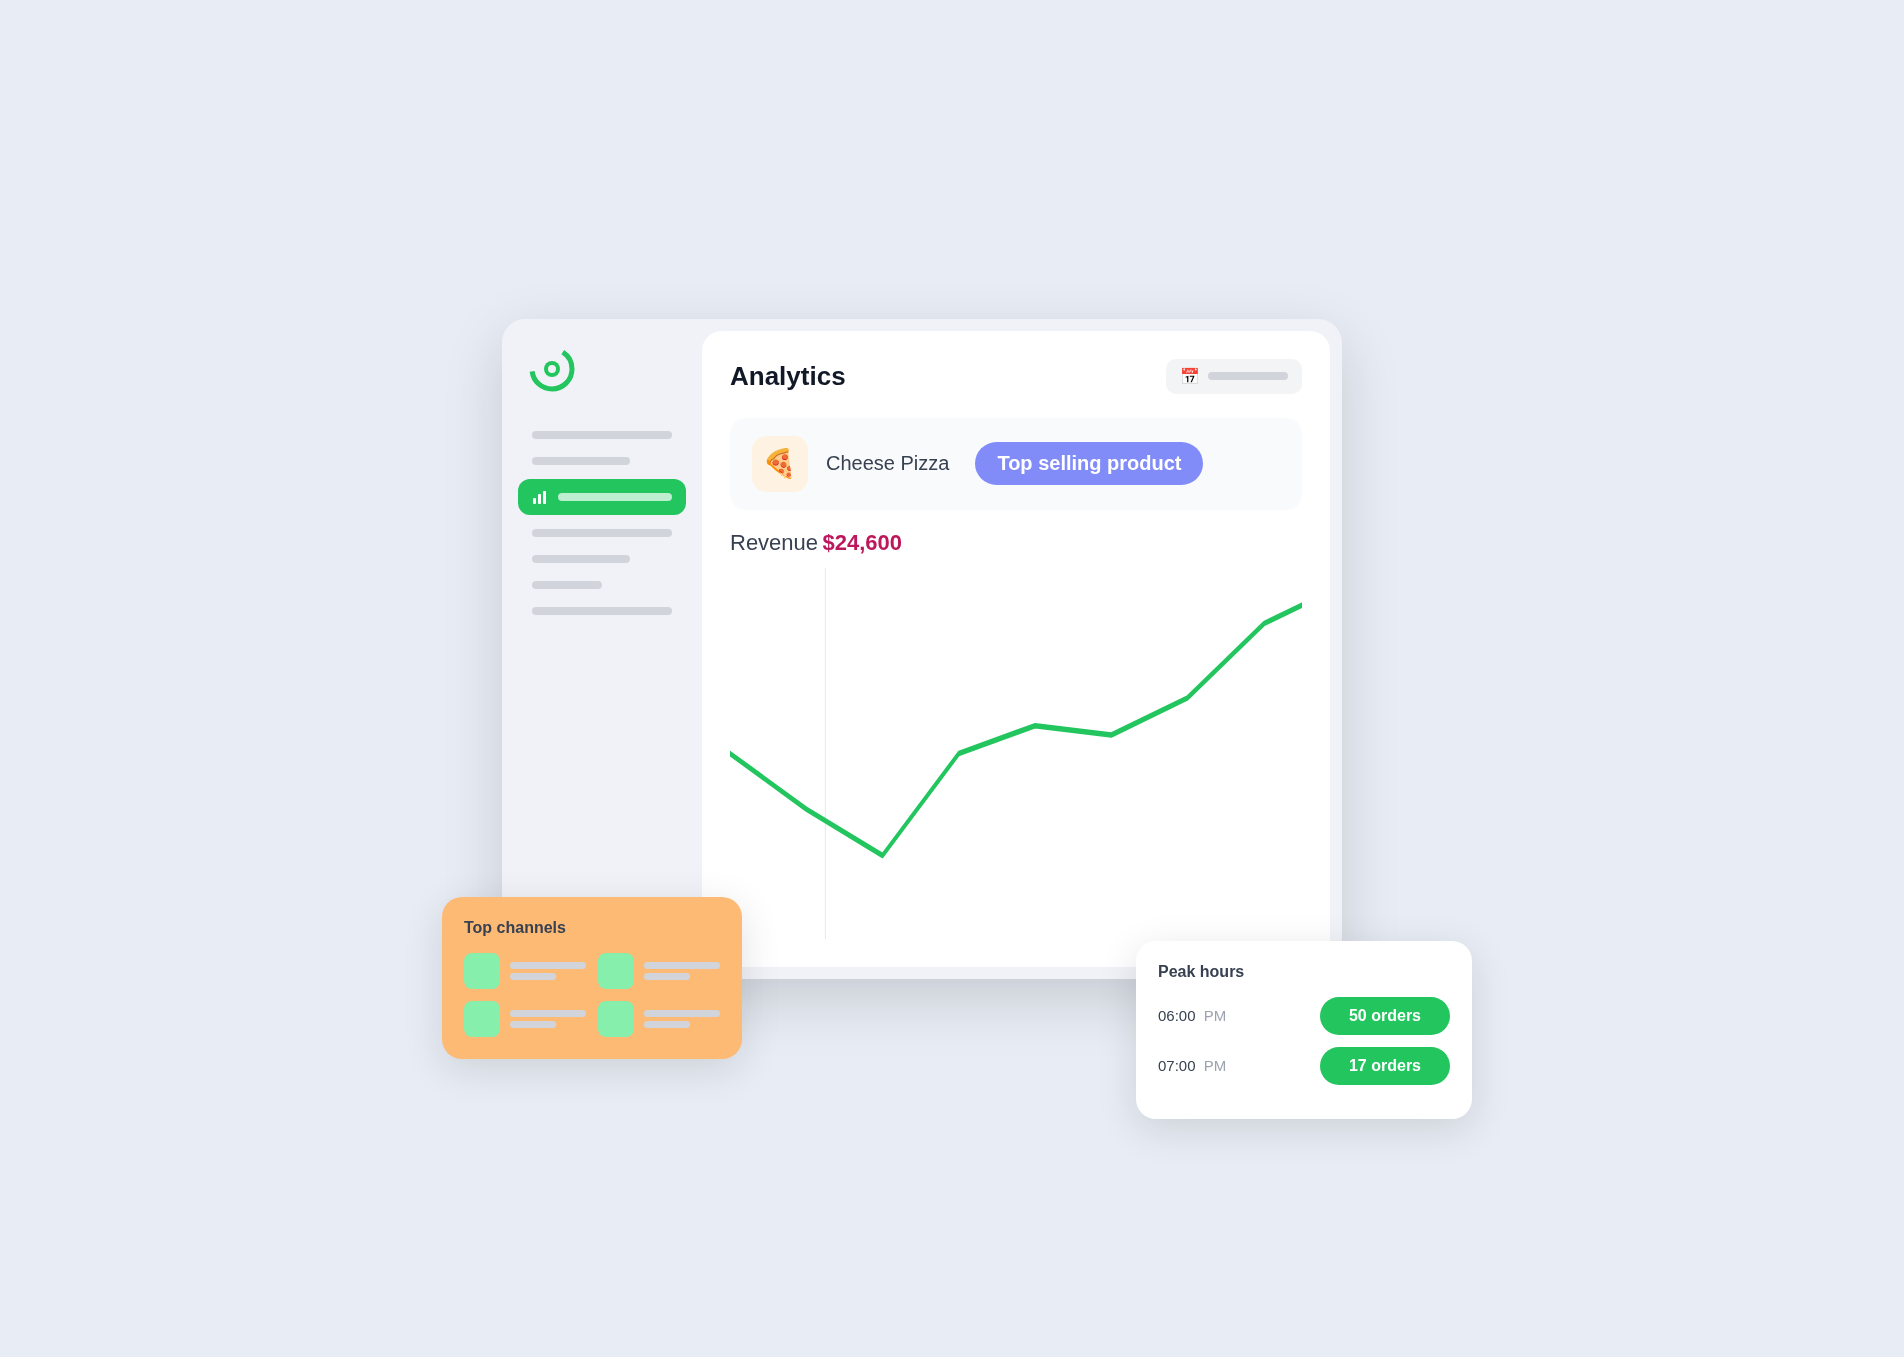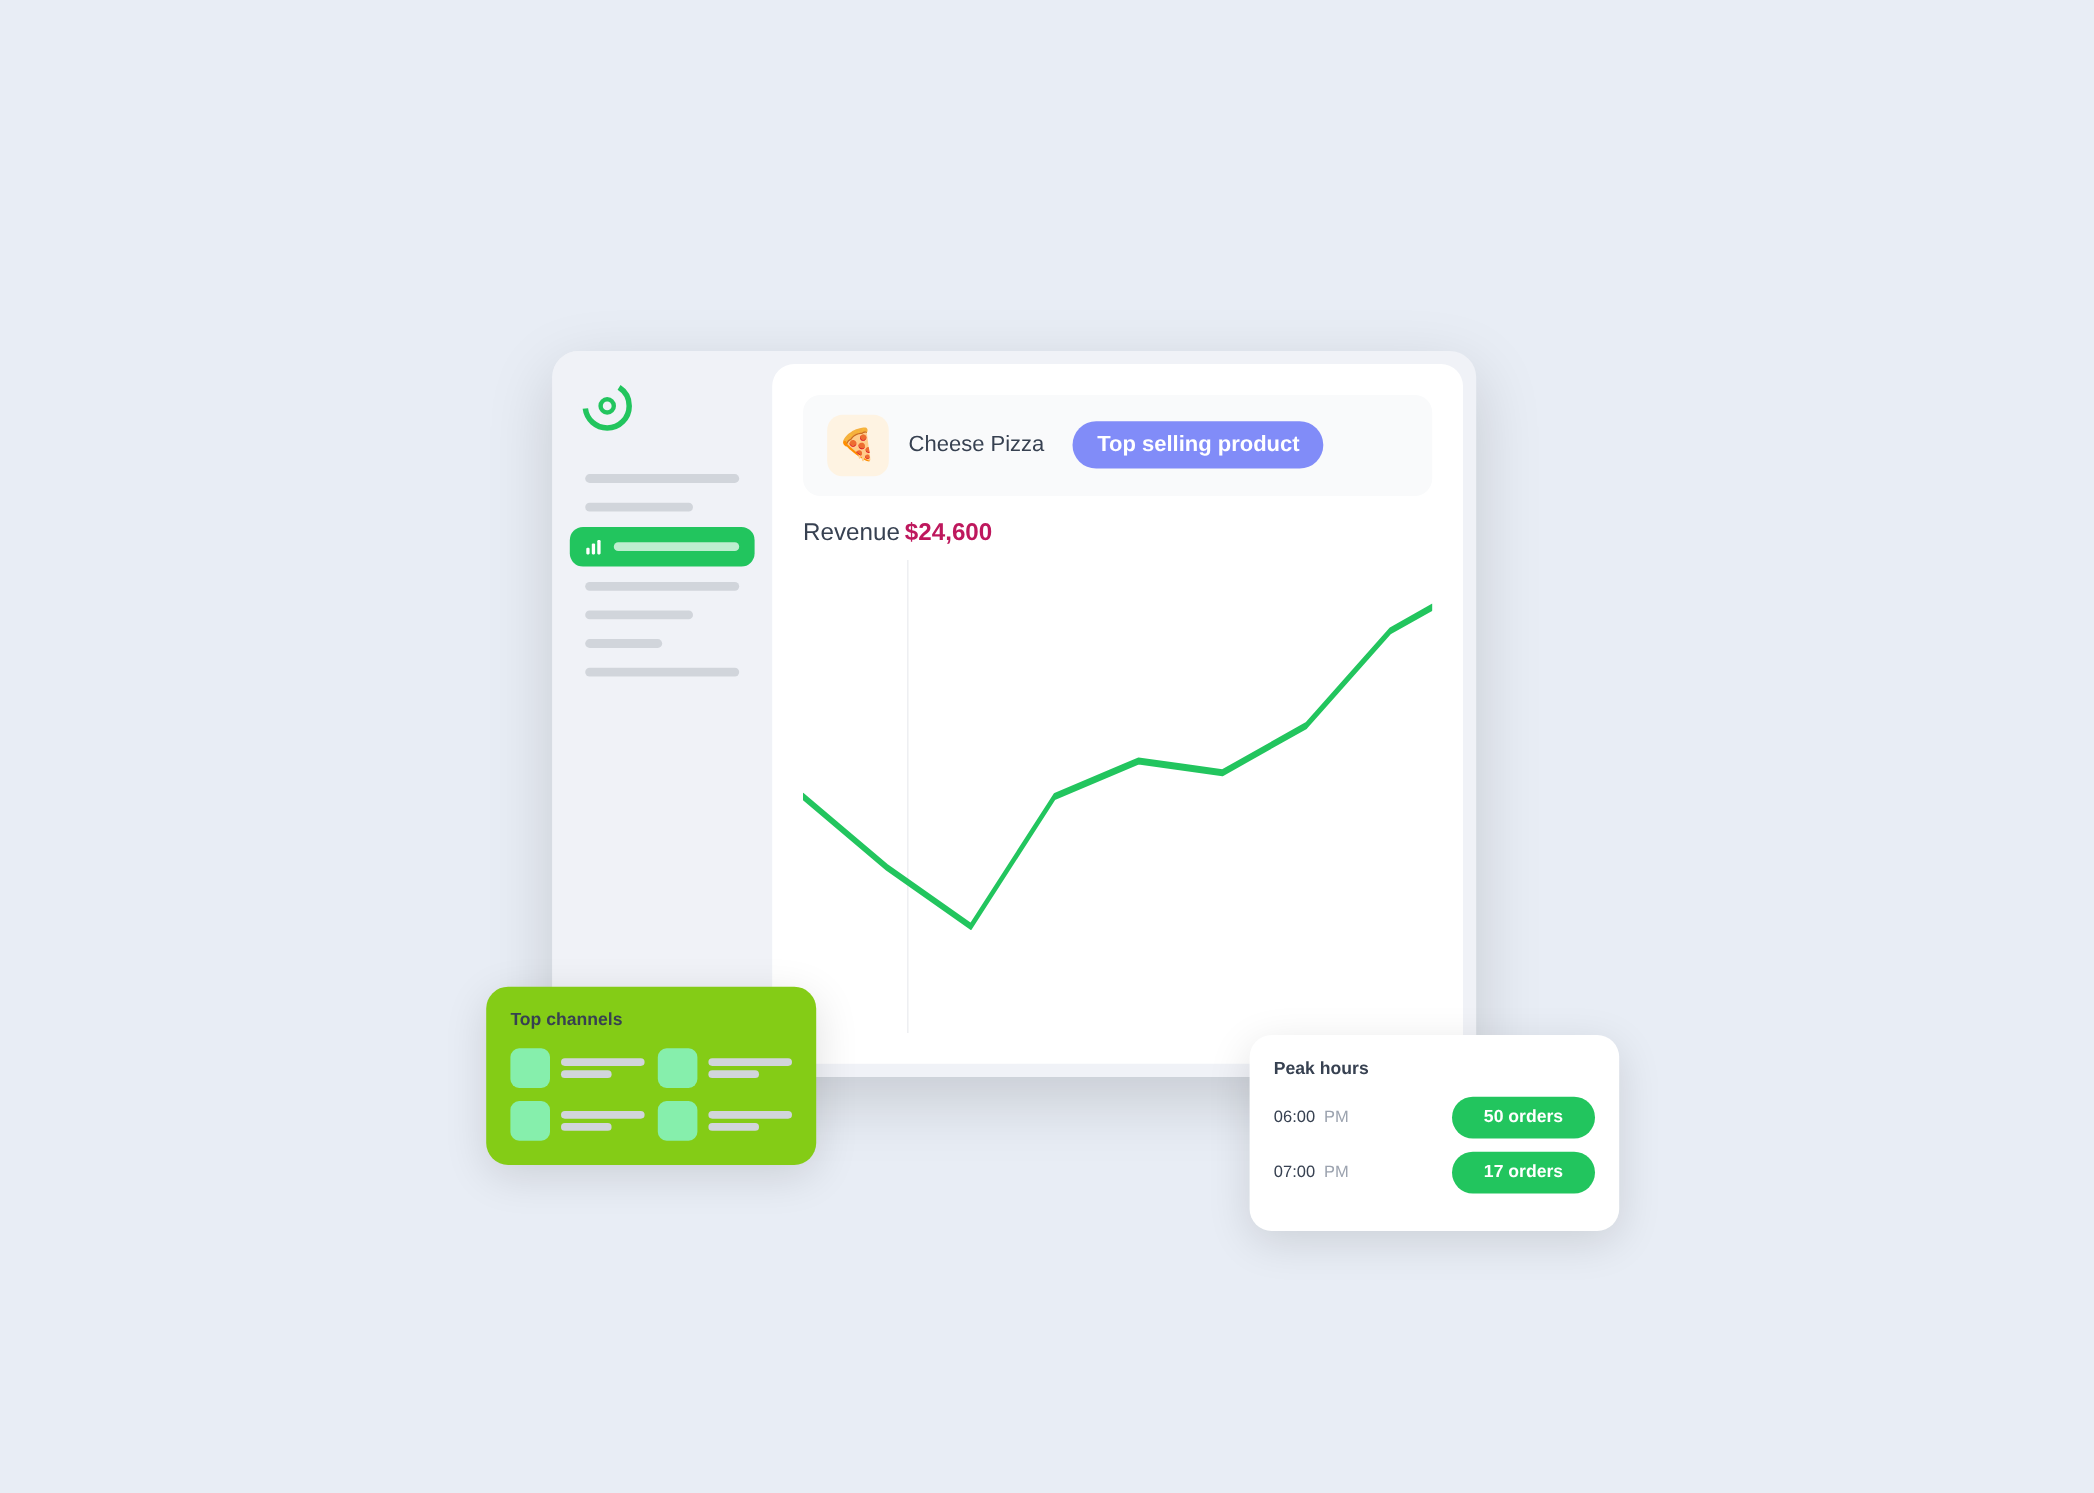--- a/index.html
+++ b/index.html
@@ -222,21 +222,21 @@
       top: 0;
       left: 0;
     }
 
     
     .floating-channels-card {
       position: absolute;
       bottom: -20px;
       left: -60px;
       width: 300px;
-      background: #84cc16;
+      background: #fdba74;
       border-radius: 20px;
       padding: 22px;
       box-shadow: 0 10px 40px rgba(0,0,0,0.12);
       z-index: 10;
     }
 
     .floating-peak-card {
       position: absolute;
       bottom: -80px;
       right: -70px;
@@ -406,20 +406,27 @@
       <div class="sidebar-bottom">
         <div class="support-circle">
           <span style="font-size:22px;">🎧</span>
           <span class="support-text">24/7</span>
         </div>
       </div>
     </div>
 
     <div class="main-content">
 
+      <div class="page-header">
+        <h1 class="page-title">Analytics</h1>
+        <div class="date-picker">
+          <span style="color:#9ca3af; font-size:16px;">📅</span>
+          <div class="date-bar"></div>
+        </div>
+      </div>
 
       <div class="top-product-card">
         <div class="product-emoji-bg">
           <span>🍕</span>
         </div>
         <span class="product-name">Cheese Pizza</span>
         <div class="top-selling-badge">Top selling product</div>
       </div>
 
       <div class="revenue-section">

